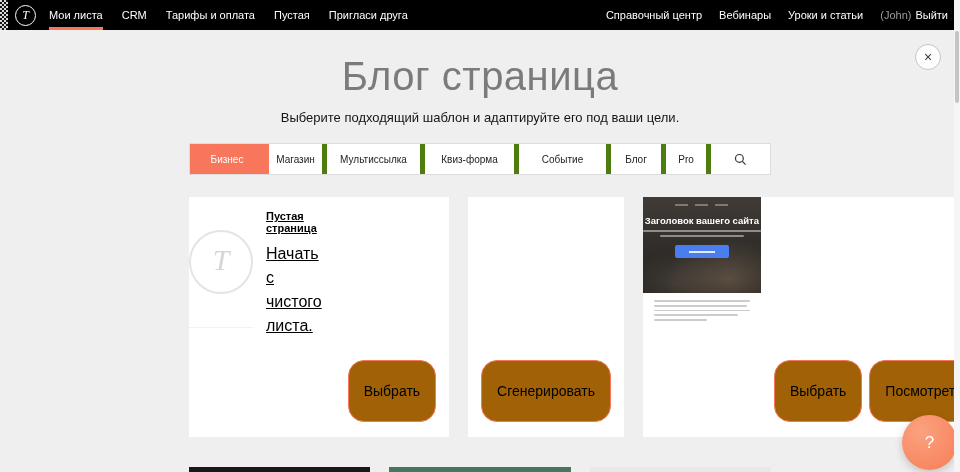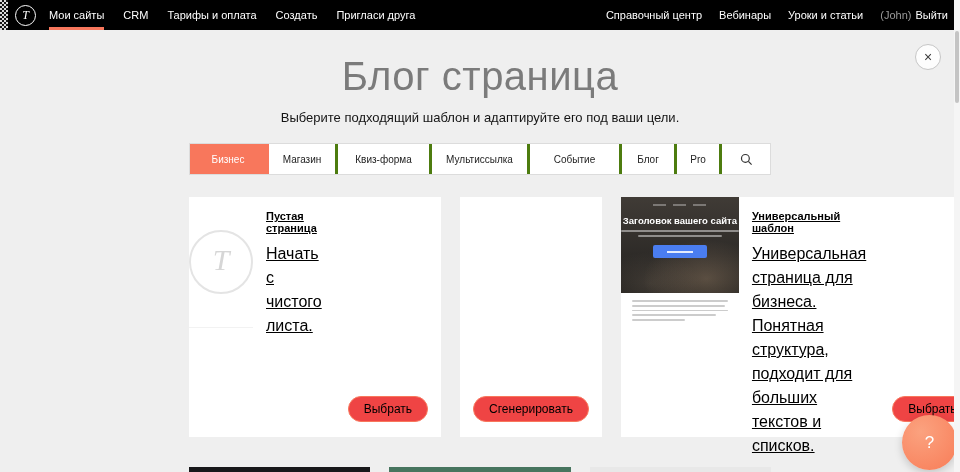--- a/index.html
+++ b/index.html
@@ -20,35 +20,35 @@
   .nav-right a { color:#fff; text-decoration:none; cursor:pointer; }
   .nav-user { color:#9b9b9b; display:flex; gap:4px; align-items:center; }
   .nav-user a { color:#fff; }
 
   
   .page-title { padding-top:24px; text-align:center; font-size:40px; line-height:44px; font-weight:300; color:#7b7b7b; letter-spacing:0.5px; }
   .page-subtitle { text-align:center; font-size:13px; color:#141414; margin-top:12px; }
 
   
   .tabs { width:582px; margin:18px auto 0; display:flex; background:#fff; border:1px solid #dcdcdc; height:32px; }
-  .tab { display:flex; align-items:center; justify-content:center; font-size:10px; color:#232323; border-right:3px solid #4d7c0f;
+  .tab { display:flex; align-items:center; justify-content:center; font-size:10px; color:#232323; border-right:5px solid #4d7c0f;
     cursor:pointer; flex:0 0 auto; }
   .tab:last-child { border-right:none; flex:1; }
   .tab.active { background:#f8775c; color:#fff; border-color:#f8775c; }
-  .t0{width:79px}.t1{width:69px}.t2{width:98px}.t3{width:94px}.t4{width:92px}.t5{width:55px}.t6{width:45px}
+  .t0{width:79px}.t1{width:58px}.t2{width:98px}.t3{width:94px}.t4{width:92px}.t5{width:55px}.t6{width:45px}
 
   
   .cards { width:582px; margin:22px auto 0; display:flex; gap:19px; }
   .card { flex:1; background:#fff; height:240px; display:flex; flex-direction:row; }
   .preview { height:131px; position:relative; overflow:hidden; flex:none; cursor:pointer; }
   .card-body { padding:13px 13px 0;text-decoration:underline; }
   .card-title { font-size:11px; font-weight:bold; color:#000; margin-bottom:8px; }
   .card-desc { font-size:16px; color:#000; line-height:1.5; }
   .card-actions { margin-top:auto; padding:0 13px 15px; display:flex; gap:7px; }
-  .btn { border:1px solid #f8775c; background:#ef4444; color:#000; font-size:12px; padding:5px 15px; border-radius:16px;
+  .btn { border:1px solid #f8775c; background:#a16207; color:#000; font-size:14px; padding:22px 15px; border-radius:16px;
     cursor:pointer; font-family:inherit; white-space:nowrap; }
 
   
   .preview-blank { display:flex; align-items:center; justify-content:center; border-bottom:1px solid #f2f2f2; background:#fff; }
   .blank-circle { width:64px; height:64px; border:2px solid #e4e4e4; border-radius:50%; display:flex; align-items:center; justify-content:center; }
   .blank-t { font-family:"Liberation Serif", serif; font-style:italic; font-size:30px; color:#d6d6d6; transform:translateY(-2px); }
 
   
   .preview-ai { background:#262019; }
   .ai-photo { position:absolute; top:0; left:0; right:0; height:72px;
@@ -107,24 +107,24 @@
 <body>
 
 <div class="screen">
 
   <header class="topnav">
     <span class="edge-pattern"></span>
     <a class="logo">
         <span>T</span>
       </a>
     <nav class="nav-left">
-      <a class="nav-item active">Мои сайты</a>
+      <a class="nav-item active">Мои листа</a>
       <a class="nav-item">CRM</a>
       <a class="nav-item">Тарифы и оплата</a>
-      <a class="nav-item">Создать</a>
+      <a class="nav-item">Пустая</a>
       <a class="nav-item">Пригласи друга</a>
     </nav>
     <nav class="nav-right">
       <a>Справочный центр</a>
       <a>Вебинары</a>
       <a>Уроки и статьи</a>
       <span class="nav-user">
         <span>(John)</span>
         <a>Выйти</a>
       </span>
@@ -134,22 +134,22 @@
   <button class="close-btn">
     <span>×</span>
   </button>
 
   <h1 class="page-title">Блог страница</h1>
   <p class="page-subtitle">Выберите подходящий шаблон и адаптируйте его под ваши цели.</p>
 
   <div class="tabs">
     <div class="tab t0 active">Бизнес</div>
     <div class="tab t1">Магазин</div>
+    <div class="tab t2">Мультиссылка</div>
     <div class="tab t3">Квиз-форма</div>
-    <div class="tab t2">Мультиссылка</div>
     <div class="tab t4">Событие</div>
     <div class="tab t5">Блог</div>
     <div class="tab t6">Pro</div>
     <div class="tab">
       <svg class="search-svg" width="13" height="13" viewBox="0 0 13 13">
         <circle cx="5.4" cy="5.4" r="3.9" fill="none" stroke="#333" stroke-width="1.2"></circle>
         <line x1="8.4" y1="8.4" x2="11.6" y2="11.6" stroke="#333" stroke-width="1.2"></line>
       </svg>
     </div>
   </div>
@@ -225,24 +225,20 @@
           <div class="u-btn"></div>
         </div>
         <div class="u-body">
           <div class="t-line l1"></div>
           <div class="t-line l2"></div>
           <div class="t-line l3"></div>
           <div class="t-line l4"></div>
           <div class="t-line l5"></div>
         </div>
       </div>
-      <div class="card-body">
-        <div class="card-title">Универсальный шаблон</div>
-        <div class="card-desc">Универсальная страница для бизнеса. Понятная структура, подходит для больших текстов и списков.</div>
-      </div>
       <div class="card-actions">
         <button class="btn">Выбрать</button>
         <button class="btn">Посмотреть</button>
       </div>
     </div>
 
   </div>
 
   <div class="next-row">
     <div class="next-card nc-dark"></div>

